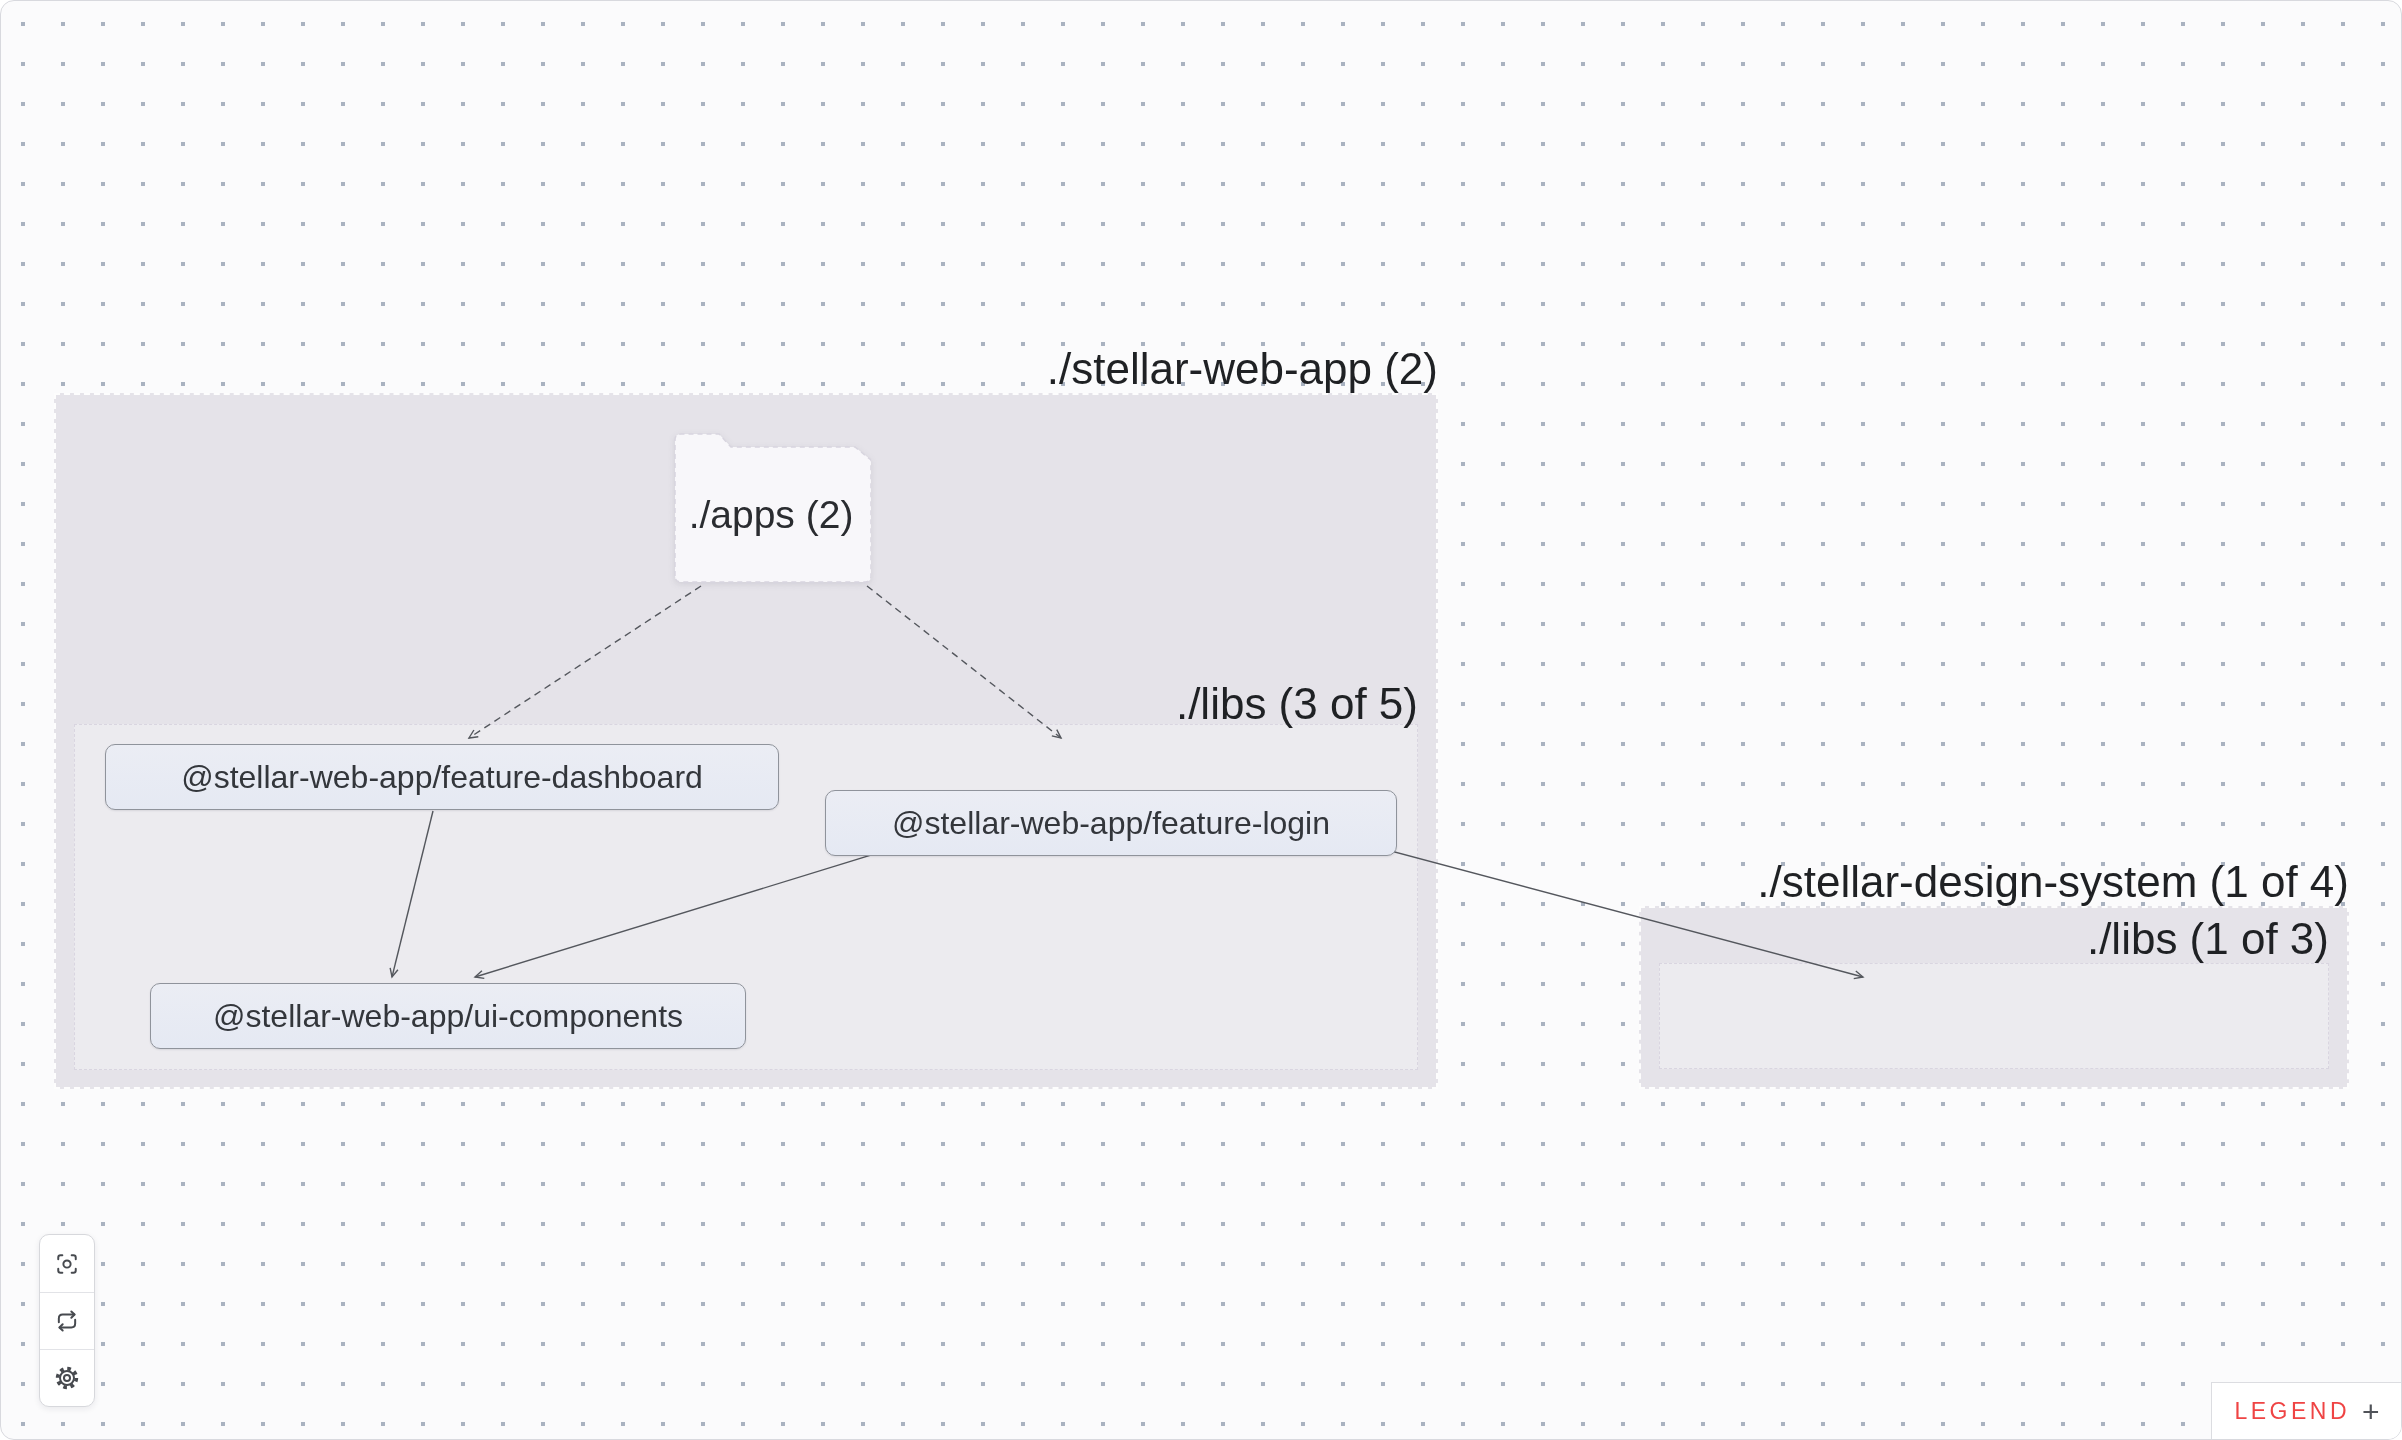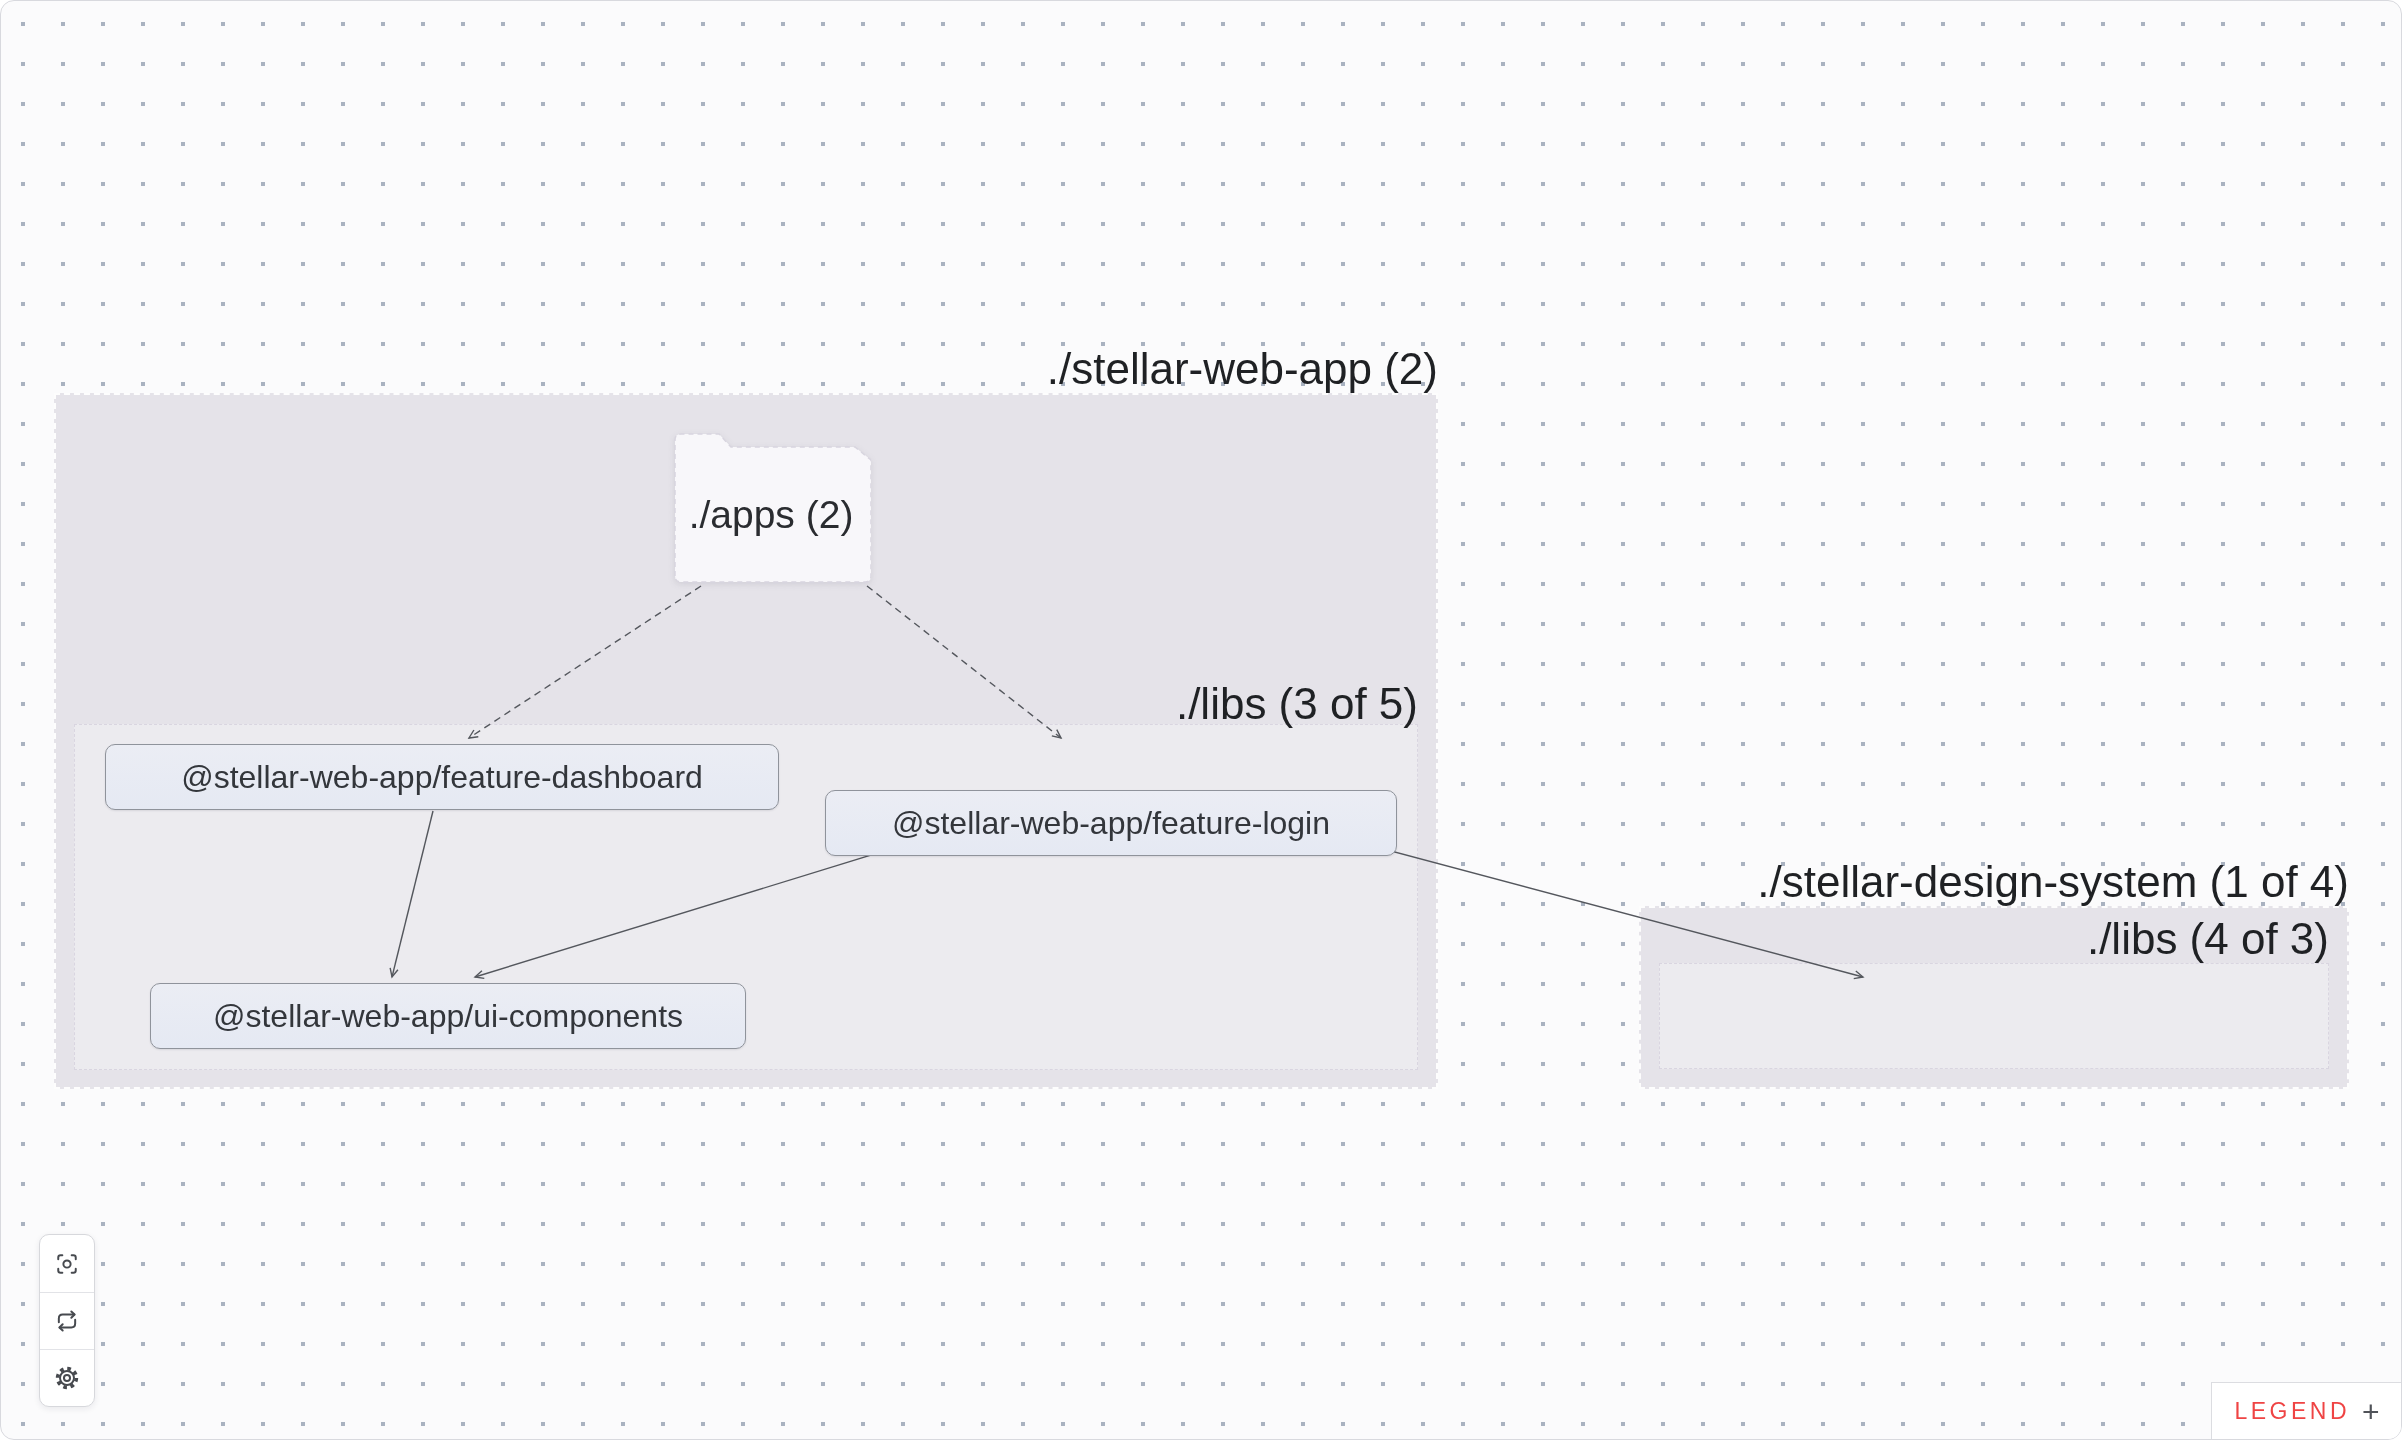--- a/index.html
+++ b/index.html
@@ -149,21 +149,21 @@
 <div class="canvas">
 
   <div class="group outer g-webapp"></div>
   <div class="group inner g-libs1"></div>
   <div class="group outer g-design"></div>
   <div class="group inner g-libs2"></div>
 
   <div class="group-label l-webapp">./stellar-web-app (2)</div>
   <div class="group-label l-libs1">./libs (3 of 5)</div>
   <div class="group-label l-design">./stellar-design-system (1 of 4)</div>
-  <div class="group-label l-libs2">./libs (4 of 3)</div>
+  <div class="group-label l-libs2">./libs (1 of 3)</div>
 
   <svg class="edges">
     <defs>
       <marker id="arrow" markerWidth="12" markerHeight="12" refX="9.5" refY="5" orient="auto" markerUnits="userSpaceOnUse">
         <path d="M1 1 L9.5 5 L1 9" fill="none" stroke="#54575d" stroke-width="1.4"></path>
       </marker>
     </defs>
   <line x1="700" y1="585" x2="468" y2="737" class="edge dashed" marker-end="url(#arrow)"></line>
       <line x1="866" y1="585" x2="1060" y2="737" class="edge dashed" marker-end="url(#arrow)"></line>
       <line x1="432" y1="810" x2="391" y2="976" class="edge solid" marker-end="url(#arrow)"></line>

